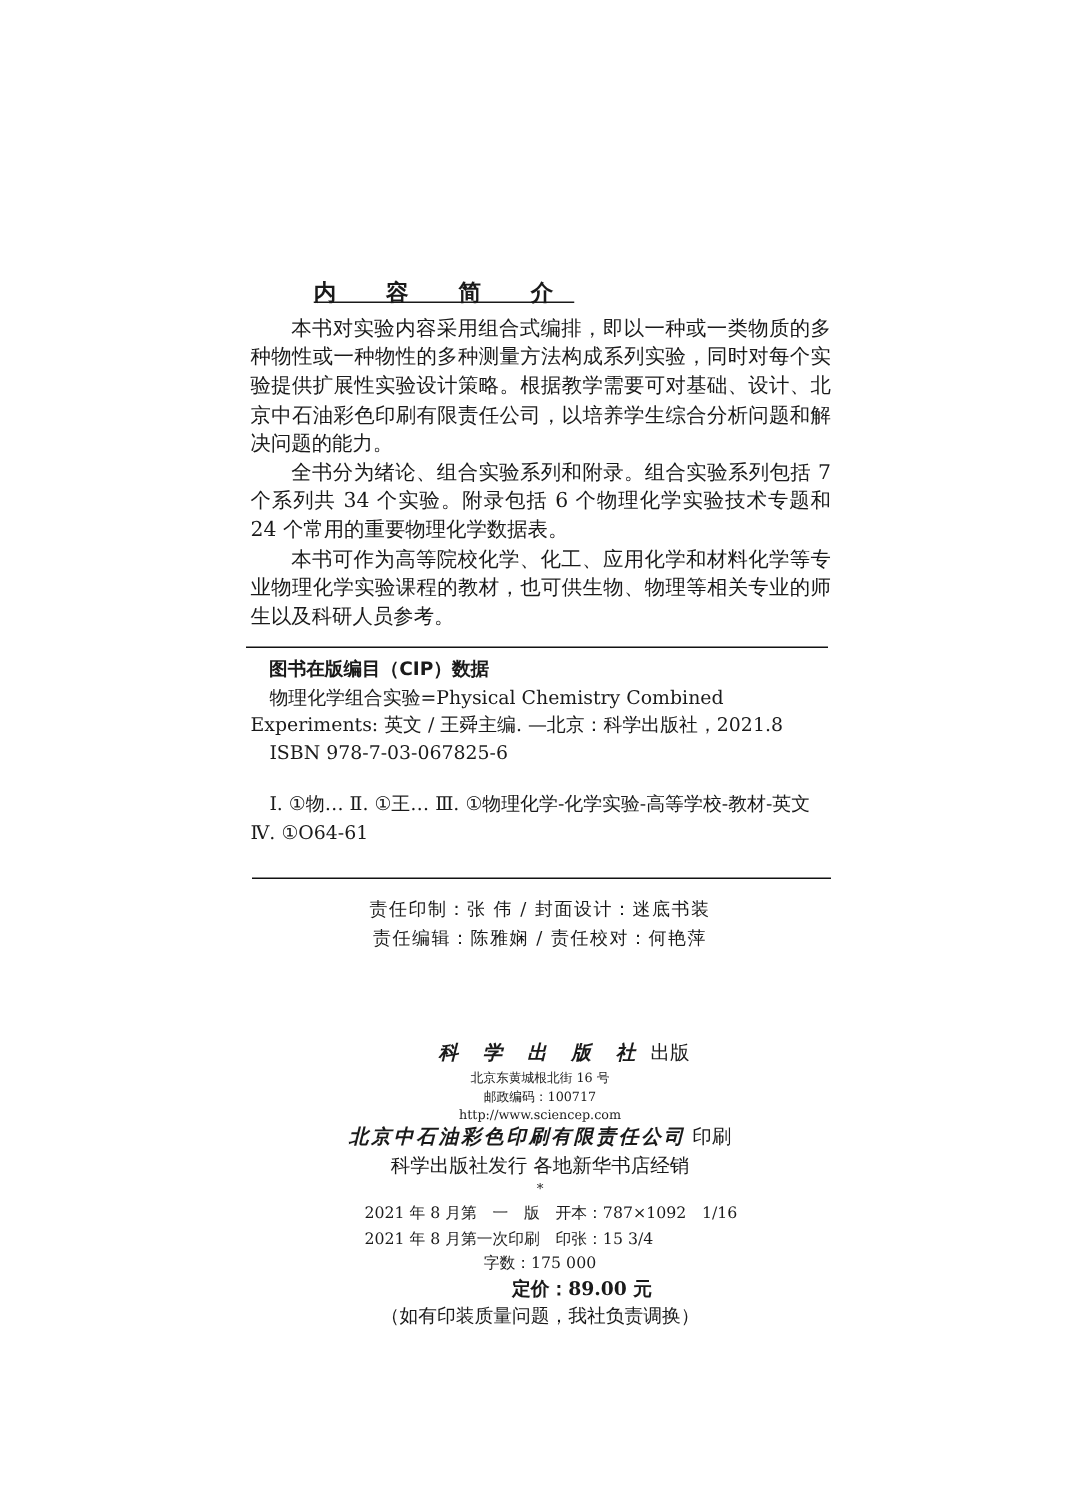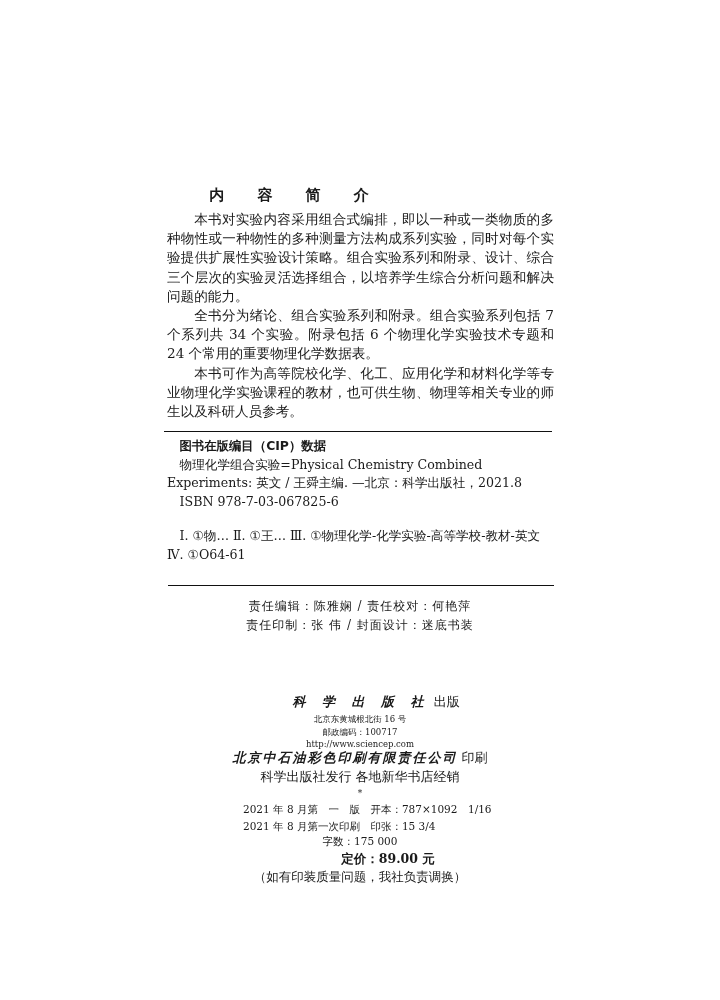--- a/index.html
+++ b/index.html
@@ -6,20 +6,21 @@
     body {
       width: 720px; height: 1000px; position: relative; overflow: hidden;
       color: #1a1a1a;
       font-family: "DejaVu Serif", "Liberation Serif", serif;
     }
     .abs { position: absolute; }
     .title {
       left: 0; width: 592px; top: 186px; text-align: center;
       font-size: 15px; font-weight: bold; letter-spacing: 14px;
       font-family: "DejaVu Sans", sans-serif;
+      text-decoration: underline;
     }
     .body-block {
       left: 167px; width: 387px; top: 210px;
       font-size: 13.6px; line-height: 19.2px; text-align: justify;
     }
     .body-block p { margin: 0; text-indent: 2em; }
     .rule { height: 0; border-top: 1.6px solid #111; }
     .cip {
       left: 167px; width: 387px; top: 437px;
       font-size: 12.6px; line-height: 18.6px;
@@ -50,41 +51,41 @@
     .words { top: 835px; font-size: 10.5px; }
     .price { top: 851px; font-size: 12.5px; font-weight: bold; padding-left: 28px; }
     .note { top: 869px; font-size: 12.5px; }
   </style>
 </head>
 <body>
 
 <div class="abs title">内 容 简 介</div>
 
 <div class="abs body-block">
-  <p>本书对实验内容采用组合式编排，即以一种或一类物质的多种物性或一种物性的多种测量方法构成系列实验，同时对每个实验提供扩展性实验设计策略。组合实验系列和附录、设计、综合三个层次的实验灵活选择组合，以培养学生综合分析问题和解决问题的能力。</p>
+  <p>本书对实验内容采用组合式编排，即以一种或一类物质的多种物性或一种物性的多种测量方法构成系列实验，同时对每个实验提供扩展性实验设计策略。根据教学需要可对基础、设计、北京中石油彩色印刷有限责任公司，以培养学生综合分析问题和解决问题的能力。</p>
   <p>全书分为绪论、组合实验系列和附录。组合实验系列包括 7 个系列共 34 个实验。附录包括 6 个物理化学实验技术专题和 24 个常用的重要物理化学数据表。</p>
   <p>本书可作为高等院校化学、化工、应用化学和材料化学等专业物理化学实验课程的教材，也可供生物、物理等相关专业的师生以及科研人员参考。</p>
 </div>
 
 <div class="abs rule" style="left:164px; width:388px; top:431px;"></div>
 
 <div class="abs cip">
   <div class="heading">图书在版编目（CIP）数据</div>
   <div class="indent">物理化学组合实验=Physical Chemistry Combined Experiments: 英文 / 王舜主编. —北京：科学出版社，2021.8</div>
   <div class="indent">ISBN 978-7-03-067825-6</div>
   <div class="gap"></div>
   <div class="indent">Ⅰ. ①物…  Ⅱ. ①王…  Ⅲ. ①物理化学-化学实验-高等学校-教材-英文  Ⅳ. ①O64-61</div>
   <div class="gap-sm"></div>
 </div>
 
 <div class="abs rule" style="left:168px; width:386px; top:585px;"></div>
 
 <div class="abs credits">
+  <div>责任印制：张  伟 / 封面设计：迷底书装</div>
   <div>责任编辑：陈雅娴 / 责任校对：何艳萍</div>
-  <div>责任印制：张  伟 / 封面设计：迷底书装</div>
 </div>
 
 <div class="abs pub pub-name">
   <span class="brand">科 学 出 版 社</span>
   <span>出版</span>
 </div>
 
 <div class="abs pub addr small">
   <div>北京东黄城根北街 16 号</div>
   <div>邮政编码：100717</div>

